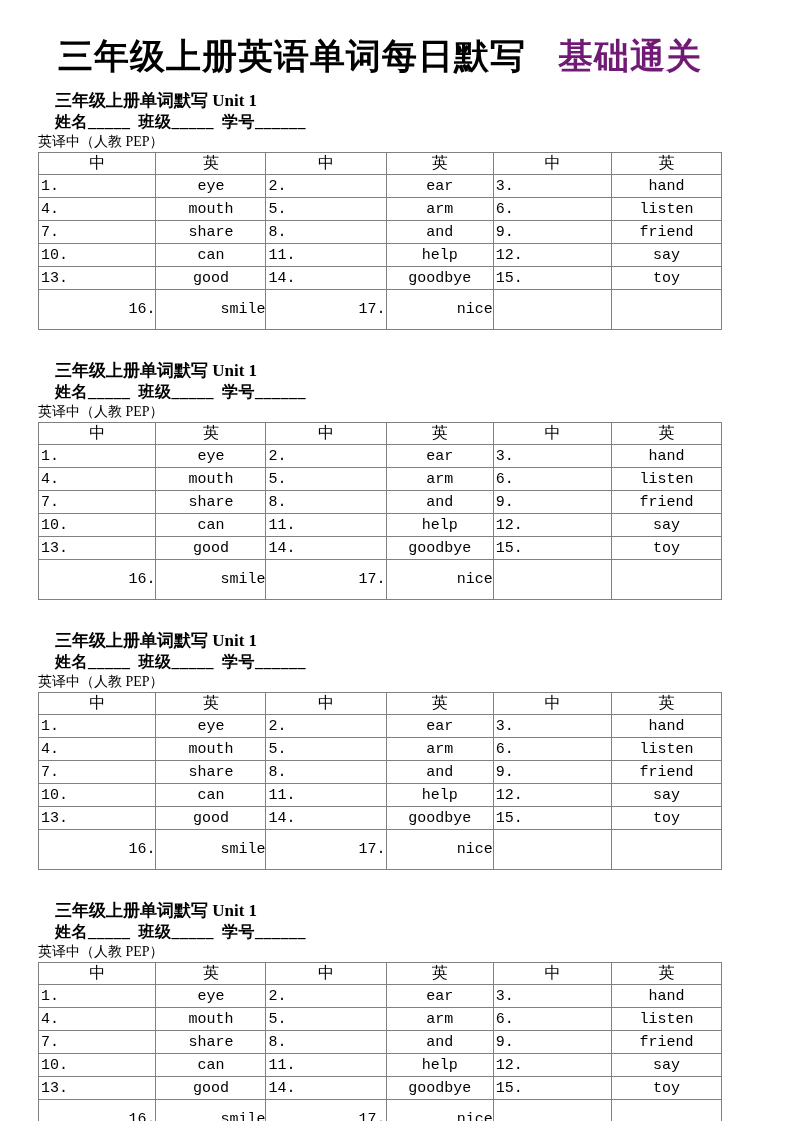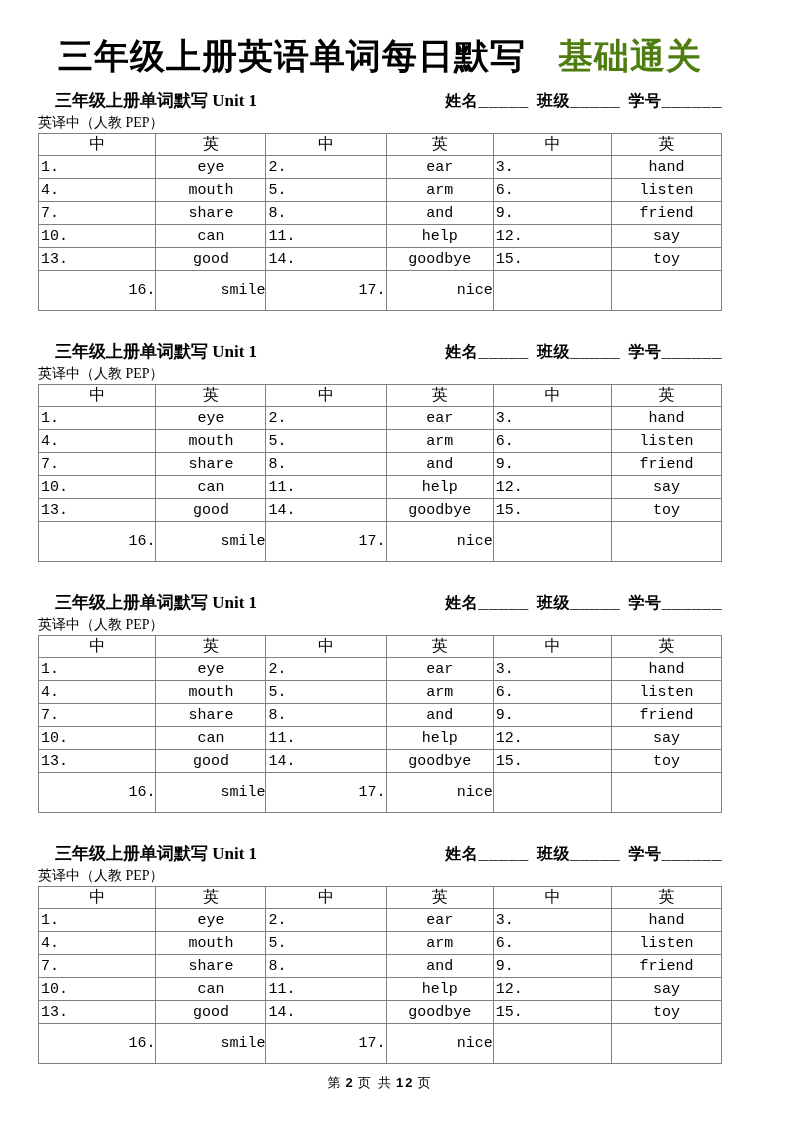--- a/index.html
+++ b/index.html
@@ -26,44 +26,44 @@
     margin: 0 0 12px 0;
     text-align: center;
     font-family: "DejaVu Serif", "Liberation Serif", serif;
     font-weight: bold;
     font-size: 35px;
     line-height: 44px;
     letter-spacing: 1px;
     white-space: nowrap;
   }
   .main-title .title-red {
-    color: #4d7c0f;
+    color: #701a75;
     margin-left: 32px;
   }
   
   .worksheet-section { margin-bottom: 30px; }
   .worksheet-section:last-of-type { margin-bottom: 8px; }
 
   .section-header {
     display: flex;
     justify-content: space-between;
     align-items: baseline;
     padding-left: 17px;
     line-height: 21px;
     white-space: nowrap;
+    flex-direction: column;
   }
   .section-title {
     font-size: 17px;
     font-weight: bold;
   }
   .name-fields {
     font-size: 16px;
     font-weight: bold;
     letter-spacing: 0.5px;
-    font-family: Liberation Mono, monospace;
   }
   .name-fields .field { margin-left: 8px; }
   .name-fields .field:first-child { margin-left: 0; }
 
   .subheading {
     font-size: 14px;
     font-weight: normal;
     line-height: 17px;
     margin: 1px 0 2px 0;
   }

